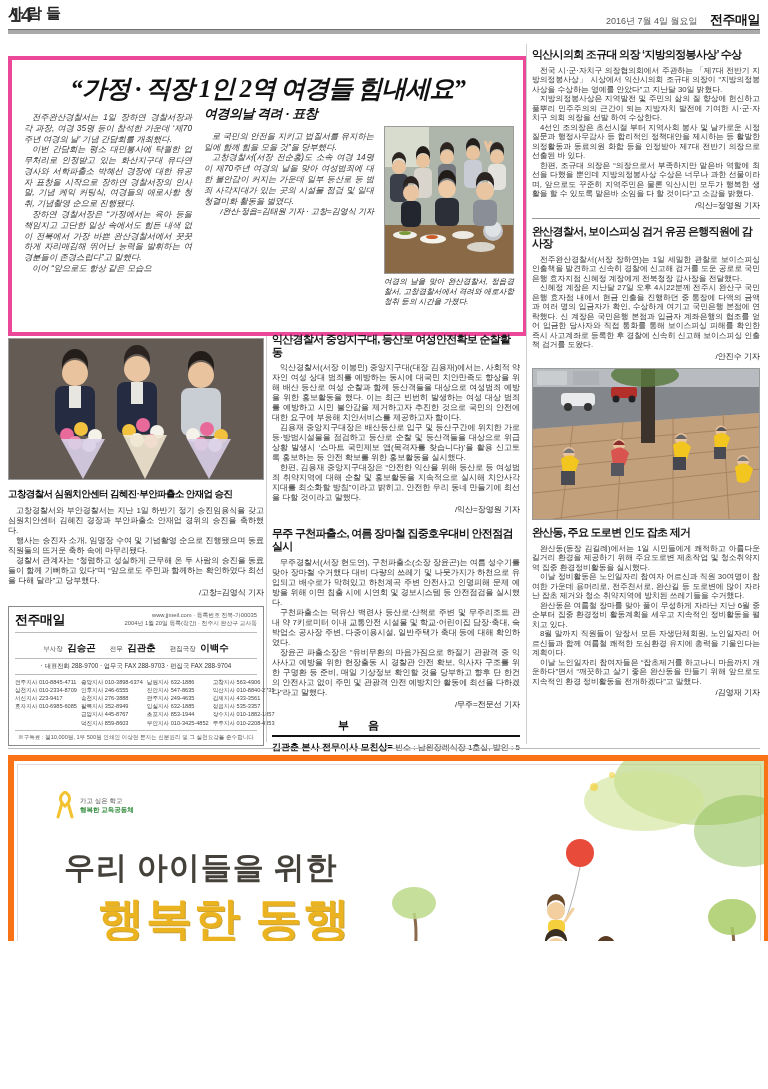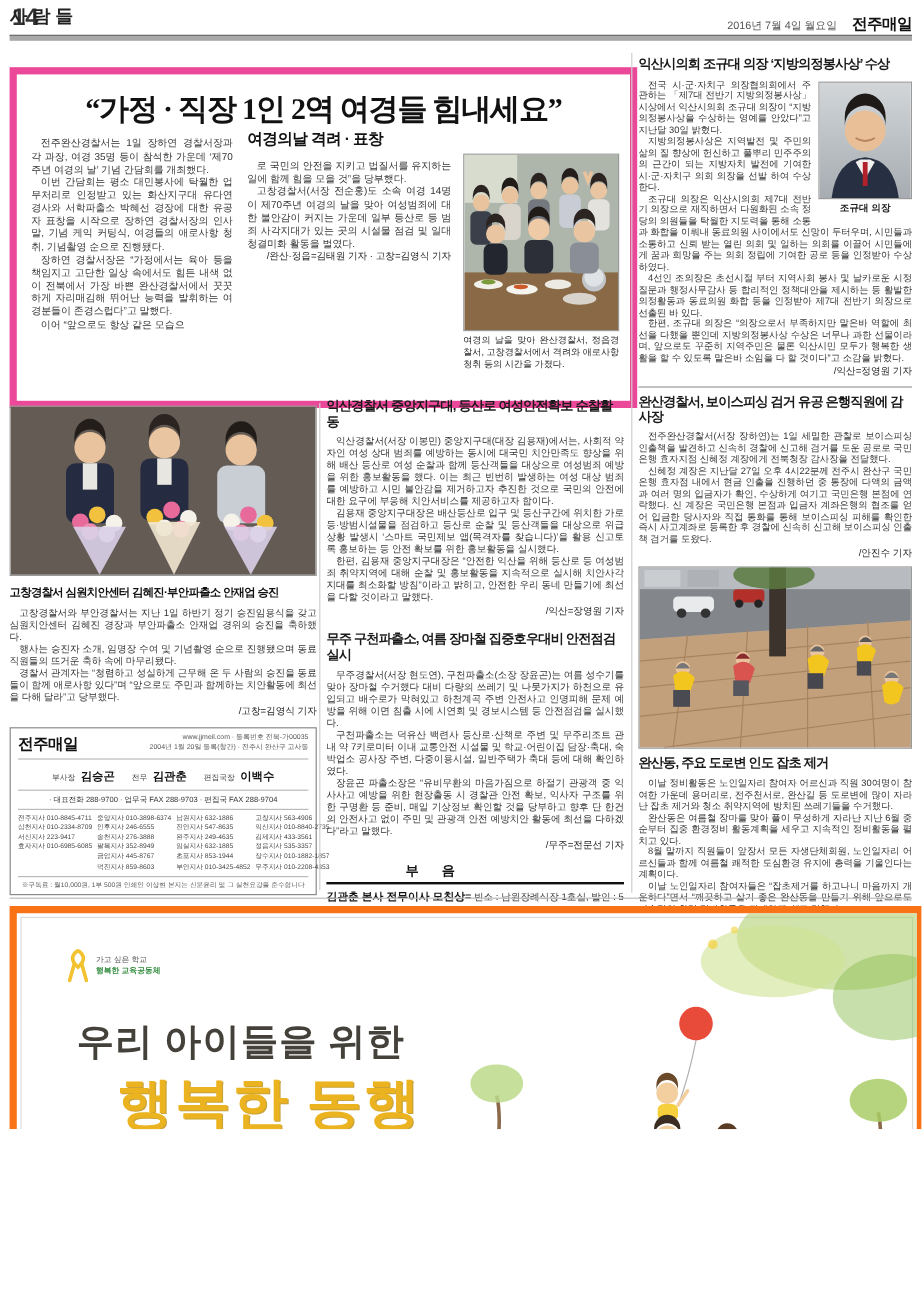--- a/index.html
+++ b/index.html
@@ -12,21 +12,21 @@
   .pright{position:absolute;right:0;top:7px;font-size:9px;color:#555;}
   .pmast{font-size:13px;font-weight:900;color:#111;margin-left:10px;letter-spacing:-0.5px;}
   .hrule{position:absolute;left:8px;top:29px;width:752px;height:4px;background:#a9a9a9;border-top:1px solid #6f6f6f;}
 
   
   .t{font-size:11px;font-weight:bold;color:#1a1a1a;letter-spacing:-0.7px;line-height:1.15;margin:0 0 5px;}
   .bp p{margin:0;text-indent:8px;text-align:justify;word-break:break-all;}
   .byline{text-align:right;font-size:8px;color:#222;margin-top:1px;}
 
   
-  .mainbox{position:absolute;left:8px;top:56px;width:511px;height:272px;border:6px solid #ec4899;background:#fff;}
+  .mainbox{position:absolute;left:8px;top:56px;width:511px;height:272px;border:4px solid #ec4899;background:#fff;font-style:italic;}
   .headline{margin:12px 6px 0;text-align:center;font-family:"Liberation Serif",serif;font-weight:bold;
             font-size:25px;letter-spacing:-1px;color:#111;}
   .mb-c1{position:absolute;left:12px;top:52px;width:168px;font-size:8.3px;line-height:1.3;color:#333;}
   .mb-c2{position:absolute;left:192px;top:46px;width:170px;font-size:8.3px;line-height:1.3;color:#333;}
   .subtt{font-size:13px;font-weight:bold;color:#111;letter-spacing:-0.5px;margin:0 0 8px;}
   .mphoto{position:absolute;left:372px;top:66px;width:130px;margin:0;}
   .mphoto svg{display:block;border:1px solid #9a9a9a;}
   .figcap{font-size:7.6px;line-height:1.3;color:#222;margin-top:3px;text-align:justify;word-break:break-all;}
 
   
@@ -204,21 +204,21 @@
           <circle cx="212" cy="97" r="7" fill="#f2c23e"></circle>
         <circle cx="192" cy="105" r="7" fill="#f08ab0"></circle>
           <circle cx="206" cy="106" r="7" fill="#f5f2ea"></circle>
         <path d="M178 100 L200 140 L222 100 Z" fill="#d9cfe8" opacity="0.9"></path>
       </g>
     </svg>
     <div class="lefttitle">고창경찰서 심원치안센터 김혜진·부안파출소 안재업 승진</div>
     <div class="bp body8">
         <p>고창경찰서와 부안경찰서는 지난 1일 하반기 정기 승진임용식을 갖고 심원치안센터 김혜진 경장과 부안파출소 안재업 경위의 승진을 축하했다.</p>
         <p>행사는 승진자 소개, 임명장 수여 및 기념촬영 순으로 진행됐으며 동료 직원들의 뜨거운 축하 속에 마무리됐다.</p>
-        <p>경찰서 관계자는 “청렴하고 성실하게 근무해 온 두 사람의 승진을 동료들이 함께 애로사항 있다”며 “앞으로도 주민과 함께하는 치안활동에 최선을 다해 달라”고 당부했다.</p>
+        <p>경찰서 관계자는 “청렴하고 성실하게 근무해 온 두 사람의 승진을 동료들이 함께 기뻐하고 있다”며 “앞으로도 주민과 함께하는 확인하였다 최선을 다해 달라”고 당부했다.</p>
       </div>
     <div class="byline">/고창=김영식 기자</div>
 
     <div class="infobox">
       <div class="ibtop">
         <span class="iblogo">전주매일</span>
         <span class="ibreg">
           <span>www.jjmeil.com · 등록번호 전북-가00035</span><br>
           <span>2004년 1월 20일 등록(창간) · 전주시 완산구 고사동</span>
         </span>
@@ -287,42 +287,23 @@
       <div class="bar"></div>
       <div class="line">
         <span class="lead">김관춘 본사 전무이사 모친상=</span><span> 빈소 : 남원장례식장 1호실, 발인 : 5일(화) 오전 9시, 연락처 : 010-7308-0074(김관춘)</span>
       </div>
       <div class="bar"></div>
     </div>
   </div>
 
   <div class="rightcol">
     <div class="t">익산시의회 조규대 의장 ‘지방의정봉사상’ 수상</div>
-    <figure class="portrait">
-      <svg width="76" height="96" viewBox="0 0 76 96">
-        <defs>
-            <linearGradient id="pg" x1="0" y1="0" x2="0" y2="1">
-              <stop offset="0" stop-color="#d2d6d9"></stop>
-              <stop offset="1" stop-color="#a6acb1"></stop>
-            </linearGradient>
-          </defs>
-        <rect width="76" height="96" fill="url(#pg)"></rect>
-        <path d="M10 96 Q14 64 38 62 Q62 64 66 96 Z" fill="#273043"></path>
-        <path d="M30 66 L38 80 L46 66 L42 64 L34 64 Z" fill="#f2f1ee"></path>
-        <path d="M36 66 L40 66 L40 86 L36 86 Z" fill="#b3212b"></path>
-        <circle cx="38" cy="40" r="17" fill="#e9bf97"></circle>
-        <path d="M21 36 a17 17 0 0 1 34 0 l0 -8 a17 19 0 0 0 -34 0 z" fill="#1d1a17"></path>
-        <path d="M30 46 q8 5 16 0" stroke="#b5835c" stroke-width="1.5" fill="none"></path>
-      </svg>
-      <figcaption class="portcap">조규대 의장</figcaption>
-    </figure>
     <div class="bp body78">
         <p>전국 시·군·자치구 의장협의회에서 주관하는 「제7대 전반기 지방의정봉사상」 시상에서 익산시의회 조규대 의장이 “지방의정봉사상을 수상하는 영예를 안았다”고 지난달 30일 밝혔다.</p>
         <p>지방의정봉사상은 지역발전 및 주민의 삶의 질 향상에 헌신하고 풀뿌리 민주주의의 근간이 되는 지방자치 발전에 기여한 시·군·자치구 의회 의장을 선발 하여 수상한다.</p>
-        <p>조규대 의장은 익산시의회 제7대 전반기 의장으로 재직하면서 다원화된 소속 정당의 의원들을 탁월한 지도력을 통해 소통과 화합을 이뤄내 동료의원 사이에서도 신망이 두터우며, 시민들과 소통하고 신뢰 받는 열린 의회 및 일하는 의회를 이끌어 시민들에게 꿈과 희망을 주는 의회 정립에 기여한 공로 등을 인정받아 수상하였다.</p>
         <p>4선인 조의장은 초선시절 부터 지역사회 봉사 및 날카로운 시정질문과 행정사무감사 등 합리적인 정책대안을 제시하는 등 활발한 의정활동과 동료의원 화합 등을 인정받아 제7대 전반기 의장으로 선출된 바 있다.</p>
         <p>한편, 조규대 의장은 “의장으로서 부족하지만 맡은바 역할에 최선을 다했을 뿐인데 지방의정봉사상 수상은 너무나 과한 선물이라며, 앞으로도 꾸준히 지역주민은 물론 익산시민 모두가 행복한 생활을 할 수 있도록 맡은바 소임을 다 할 것이다”고 소감을 밝혔다.</p>
       </div>
     <div class="byline" style="clear:both;">/익산=정영원 기자</div>
 
     <div class="hr-art"></div>
 
     <div class="t">완산경찰서, 보이스피싱 검거 유공 은행직원에 감사장</div>
     <div class="bp body78">
         <p>전주완산경찰서(서장 장하연)는 1일 세밀한 관찰로 보이스피싱 인출책을 발견하고 신속히 경찰에 신고해 검거를 도운 공로로 국민은행 효자지점 신혜정 계장에게 전북청장 감사장을 전달했다.</p>
@@ -375,20 +356,21 @@
             <rect x="181" y="78" width="12" height="12" fill="#4a4a52"></rect>
           <circle cx="210" cy="92" r="6" fill="#eac5a1"></circle>
             <path d="M204 92 q6 -9 12 0" fill="#777"></path>
           <path d="M202 98 q10 -8 18 2 l-4 12 q-7 4 -12 0 Z" fill="#f2c51f"></path>
         </g>
       </svg>
     </div>
 
     <div class="t">완산동, 주요 도로변 인도 잡초 제거</div>
     <div class="bp body78">
+        <p>완산동(동장 김길례)에서는 1일 시민들에게 쾌적하고 아름다운 길거리 환경을 제공하기 위해 주요도로변 제초작업 및 청소취약지역 집중 환경정비활동을 실시했다.</p>
         <p>이날 정비활동은 노인일자리 참여자 어르신과 직원 30여명이 참여한 가운데 용머리로, 전주천서로, 완산길 등 도로변에 많이 자라난 잡초 제거와 청소 취약지역에 방치된 쓰레기들을 수거했다.</p>
         <p>완산동은 여름철 장마를 맞아 풀이 무성하게 자라난 지난 6월 중순부터 집중 환경정비 활동계획을 세우고 지속적인 정비활동을 펼치고 있다.</p>
         <p>8월 말까지 직원들이 앞장서 모든 자생단체회원, 노인일자리 어르신들과 함께 여름철 쾌적한 도심환경 유지에 총력을 기울인다는 계획이다.</p>
         <p>이날 노인일자리 참여자들은 “잡초제거를 하고나니 마음까지 개운하다”면서 “깨끗하고 살기 좋은 완산동을 만들기 위해 앞으로도 지속적인 환경 정비활동을 전개하겠다”고 말했다.</p>
       </div>
     <div class="byline">/김영재 기자</div>
   </div>
 
   <div class="vr" style="left:266px;top:336px;height:406px;"></div>
   <div class="vr" style="left:526px;top:44px;height:700px;"></div>

